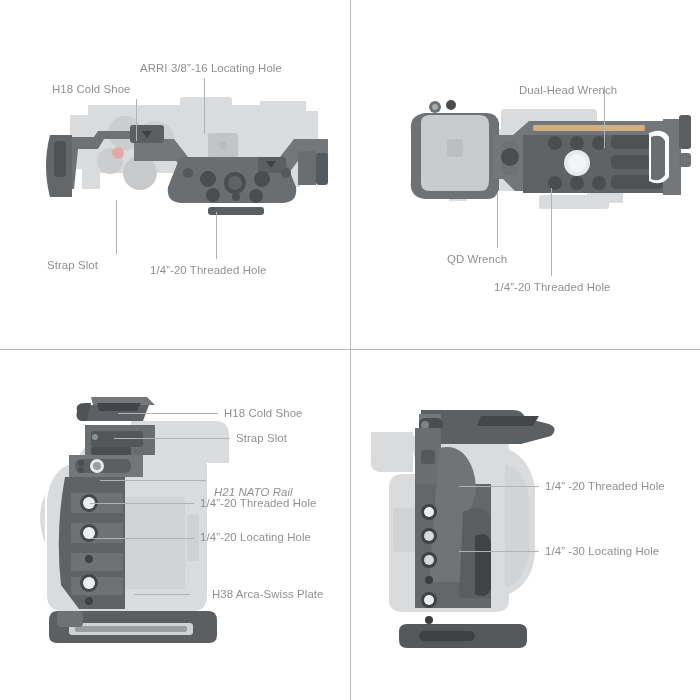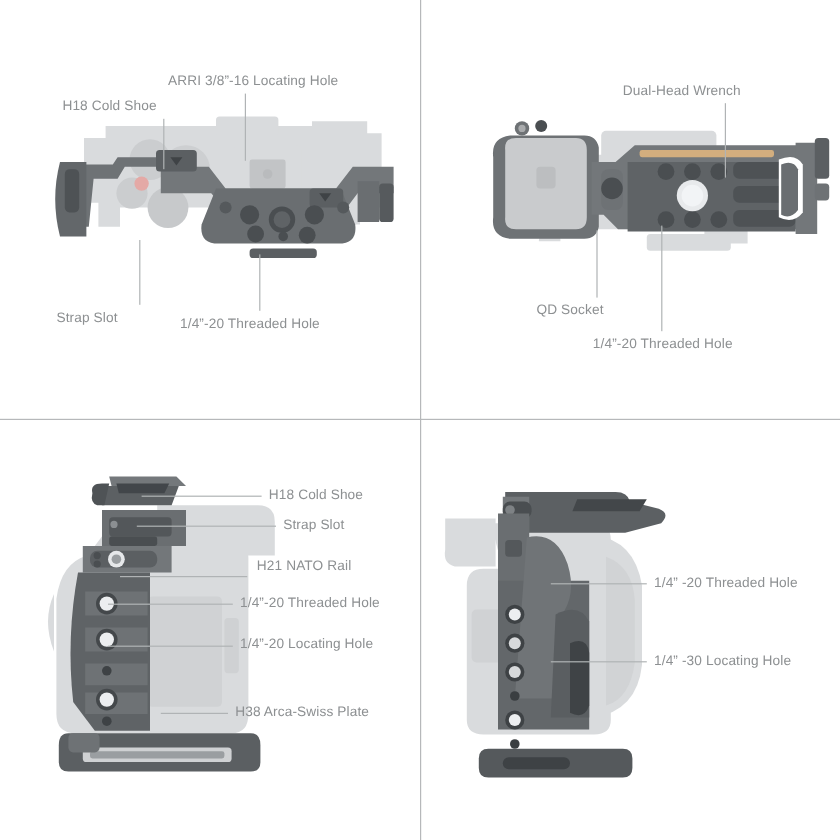--- a/index.html
+++ b/index.html
@@ -134,24 +134,24 @@
         <rect x="206" y="80" width="52" height="14" rx="5" fill="#4e5255"></rect>
         <rect x="128" y="30" width="112" height="6" rx="2" fill="#d3ae7e"></rect>
         <path fill="#73777a" d="M258 24 h18 v76 h-18z"></path>
         <path fill="#fff" d="M244 38 q14 -6 20 4 v40 q-8 10 -20 4z"></path>
         <path fill="#6a6e71" d="M246 42 q10 -4 14 4 v34 q-6 8 -14 4z"></path>
         <rect x="274" y="20" width="12" height="34" rx="3" fill="#5b5f62"></rect>
         <rect x="274" y="58" width="12" height="14" rx="3" fill="#6e7275"></rect>
       </g>
     </svg>
 
-    <div class="label" style="left:168px;top:70px;">Dual-Head Wrench</div>
+    <div class="label" style="left:168px;top:84px;">Dual-Head Wrench</div>
     <div class="leader v" style="left:253px;top:86px;height:62px;"></div>
 
-    <div class="label" style="left:96px;top:253px;">QD Socket</div>
+    <div class="label" style="left:96px;top:253px;">QD Wrench</div>
     <div class="leader v" style="left:146px;top:192px;height:56px;"></div>
 
     <div class="label" style="left:143px;top:281px;">1/4”-20 Threaded Hole</div>
     <div class="leader v" style="left:200px;top:188px;height:88px;"></div>
   </div>
 
   <div class="quad" id="quad-bl">
 
     <svg class="art" style="left:35px;top:35px;" width="215" height="265" viewBox="0 0 215 265">
       <g>
@@ -195,30 +195,30 @@
         <rect x="22" y="226" width="26" height="16" rx="4" fill="#6e7275"></rect>
       </g>
     </svg>
 
     <div class="label" style="left:224px;top:57px;">H18 Cold Shoe</div>
     <div class="leader h" style="left:118px;top:63px;width:100px;"></div>
 
     <div class="label" style="left:236px;top:82px;">Strap Slot</div>
     <div class="leader h" style="left:114px;top:88px;width:116px;"></div>
 
-    <div class="label" style="left:214px;top:116px;">H21 NATO Rail</div>
+    <div class="label" style="left:214px;top:136px;font-style:italic;">H21 NATO Rail</div>
     <div class="leader h" style="left:100px;top:130px;width:106px;"></div>
 
     <div class="label" style="left:200px;top:147px;">1/4”-20 Threaded Hole</div>
     <div class="leader h" style="left:90px;top:153px;width:104px;"></div>
 
     <div class="label" style="left:200px;top:181px;">1/4”-20 Locating Hole</div>
     <div class="leader h" style="left:90px;top:188px;width:104px;"></div>
 
-    <div class="label" style="left:196px;top:238px;">H38 Arca-Swiss Plate</div>
+    <div class="label" style="left:212px;top:238px;">H38 Arca-Swiss Plate</div>
     <div class="leader h" style="left:134px;top:244px;width:56px;"></div>
   </div>
 
   <div class="quad" id="quad-br">
 
     <svg class="art" style="left:12px;top:38px;" width="220" height="258" viewBox="0 0 220 258">
       <g>
         <path class="ghost" d="M46 48 h86 q14 0 14 14 v150 q0 12 -14 12 h-92 q-14 0 -14 -12 v-112 q0 -14 14 -14 h16z"></path>
         <path class="ghost" d="M8 44 h42 v40 h-34 q-10 -2 -8 -14z" fill="#d4d6d8"></path>
         <rect x="30" y="120" width="26" height="44" rx="4" fill="#d0d2d4"></rect>

